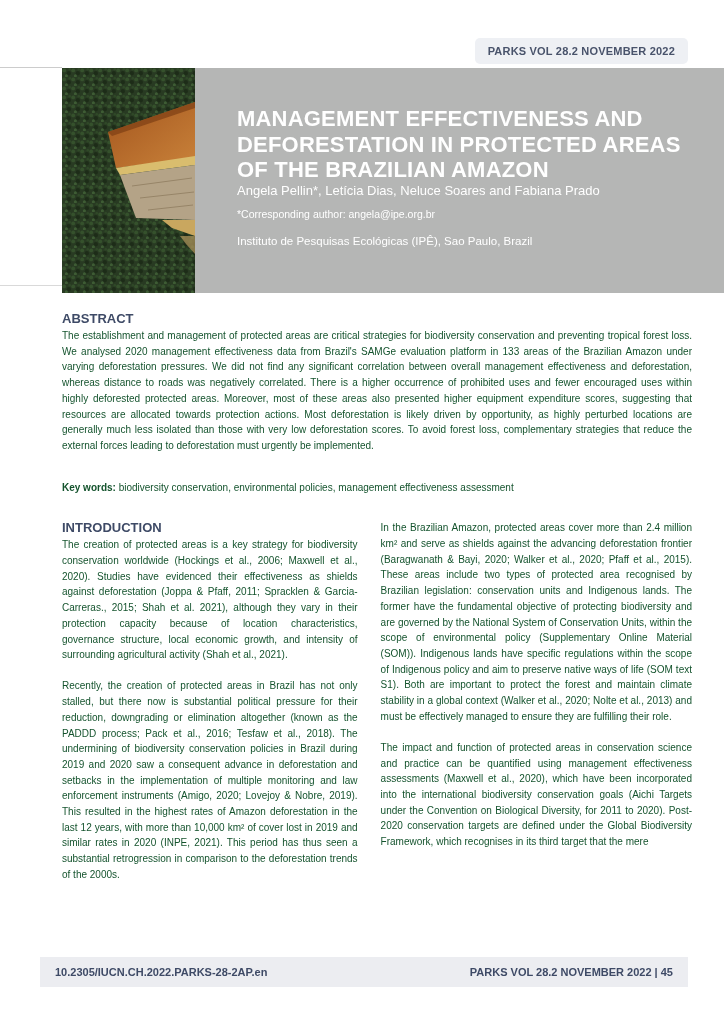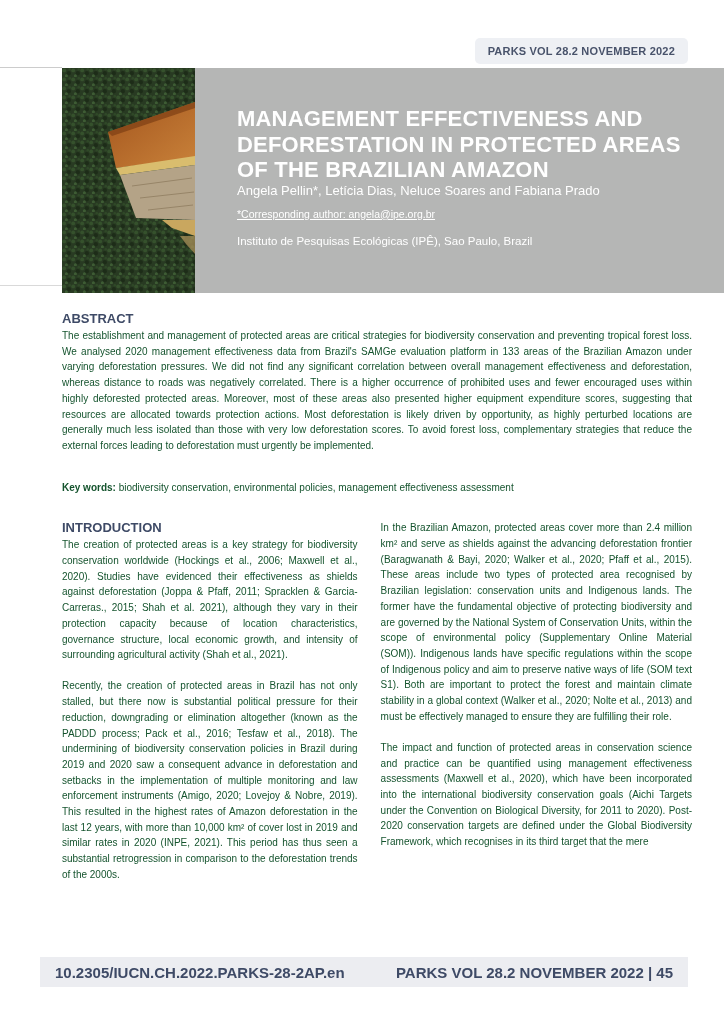--- a/index.html
+++ b/index.html
@@ -15,21 +15,21 @@
   .rule.top{top:67px;}
   .rule.bottom{top:285px;background:#d9d9d9;}
 
   
   .hero{position:absolute;top:68px;left:0;width:724px;height:225px;}
   .hero-band{position:absolute;left:195px;right:0;top:0;bottom:0;background:#b5b6b5;}
   .hero-photo{position:absolute;left:62px;top:0;width:133px;height:225px;display:block;}
   .hero-content{position:absolute;left:237px;top:38px;width:472px;color:#ffffff;}
   .hero-title{font-size:22px;font-weight:700;line-height:25.5px;letter-spacing:.2px;}
   .hero-authors{font-size:13px;}
-  .hero-corresponding{margin-top:10px;font-size:10.5px;text-decoration:underline;}
+  .hero-corresponding{margin-top:10px;font-size:10.5px;}
   .hero-affiliation{margin-top:15px;font-size:11.5px;}
 
   
   .main{position:absolute;top:311px;left:62px;width:630px;color:#36425c;}
   .section-heading{font-family:"Liberation Sans",sans-serif;font-size:13px;font-weight:700;
                    color:#3e4a66;margin:0 0 2px 0;}
   .serif{font-family:Liberation Sans, sans-serif;font-size:10px;line-height:15.7px;
          text-align:justify;color:#14532d;}
   .abstract-text{margin:0;}
   .keywords{margin-top:26px;}
@@ -37,21 +37,21 @@
 
   .columns{display:flex;gap:23px;margin-top:25px;align-items:flex-start;}
   .col1{width:299px;}
   .col2{width:315px;}
   .col-par{margin:0 0 15.5px 0;}
   .col-par:last-child{margin-bottom:0;}
 
   
   .footer{position:absolute;left:40px;top:957px;width:648px;height:30px;background:#ecedf1;
           display:flex;justify-content:space-between;align-items:center;box-sizing:border-box;
-          padding:0 15px;font-size:15px;font-weight:600;color:#3e4a66;}
+          padding:0 15px;font-size:11px;font-weight:600;color:#3e4a66;}
 </style>
 </head>
 <body>
 
 <div class="page">
 
   <div class="badge">PARKS VOL 28.2 NOVEMBER 2022</div>
 
   <div class="rule top"></div>
   <div class="rule bottom"></div>

